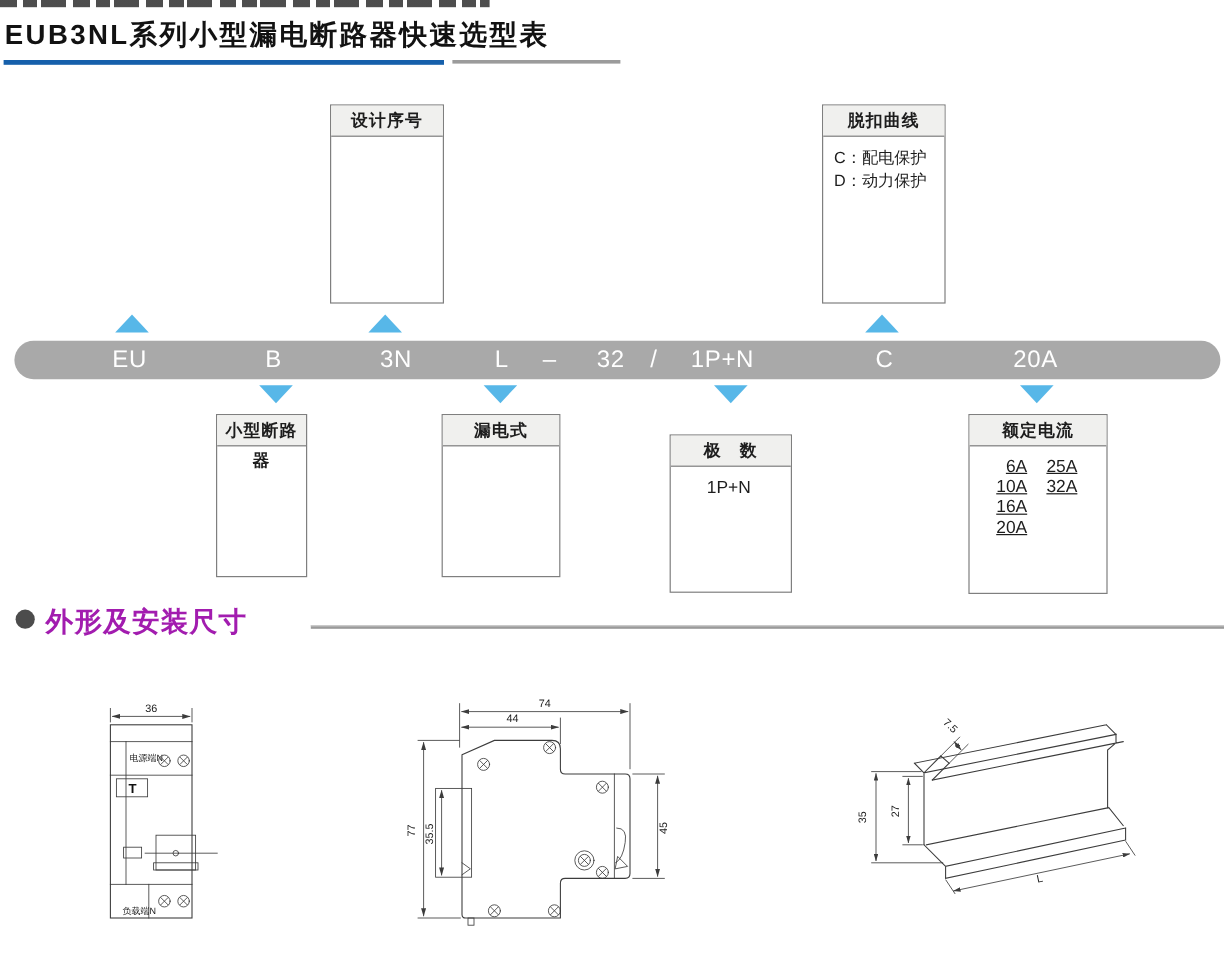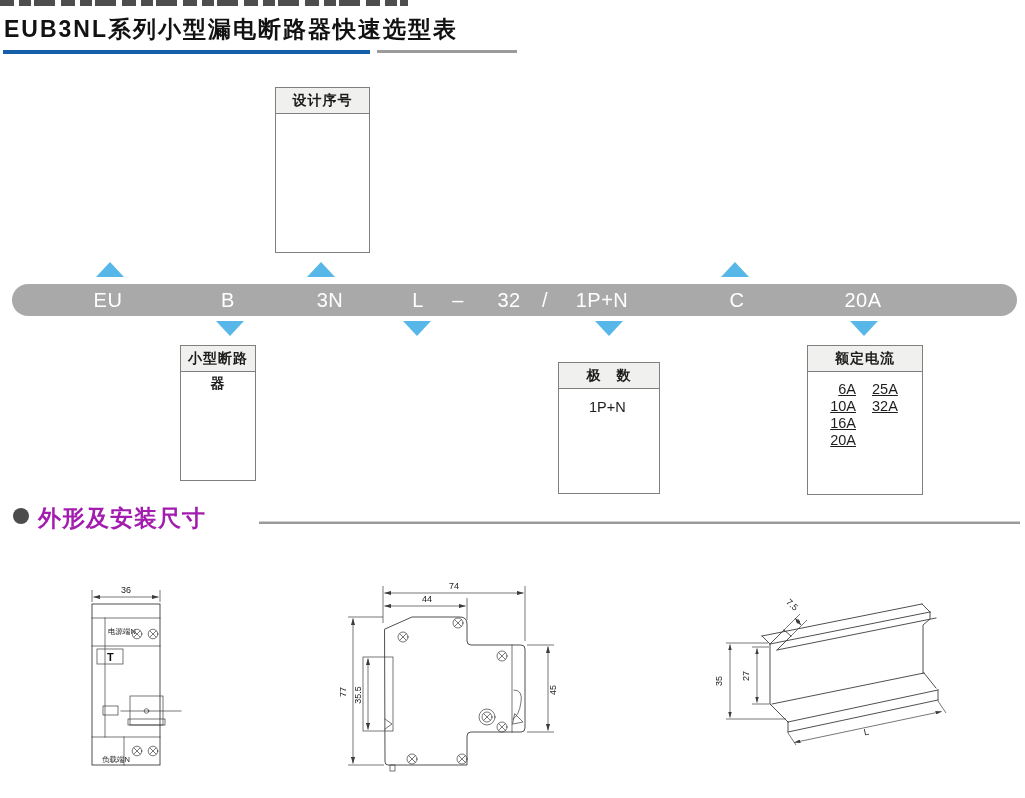--- a/index.html
+++ b/index.html
@@ -51,20 +51,27 @@
 
   <div class="crop-strip"></div>
 
   <h1 class="title">EUB3NL系列小型漏电断路器快速选型表</h1>
   <div class="rule rule-blue"></div>
   <div class="rule rule-gray"></div>
 
   <div class="callout" style="left:275px;top:87px;width:95px;height:166px">
     <div class="callout-h">设计序号</div>
     <div class="callout-b"></div>
+  </div>
+  <div class="callout" style="left:685px;top:87px;width:103px;height:166px">
+    <div class="callout-h">脱扣曲线</div>
+    <div class="callout-b">
+      <div>C：配电保护</div>
+      <div>D：动力保护</div>
+    </div>
   </div>
 
   <div class="tri tri-up" style="left:96px;top:262px"></div>
   <div class="tri tri-up" style="left:307px;top:262px"></div>
   <div class="tri tri-up" style="left:721px;top:262px"></div>
 
   <div class="model-bar">
     <span style="left:96px">EU</span>
     <span style="left:216px">B</span>
     <span style="left:318px">3N</span>
@@ -77,20 +84,24 @@
     <span style="left:851px">20A</span>
   </div>
 
   <div class="tri tri-down" style="left:216px;top:321px"></div>
   <div class="tri tri-down" style="left:403px;top:321px"></div>
   <div class="tri tri-down" style="left:595px;top:321px"></div>
   <div class="tri tri-down" style="left:850px;top:321px"></div>
 
   <div class="callout" style="left:180px;top:345px;width:76px;height:136px">
     <div class="callout-h">小型断路器</div>
+    <div class="callout-b"></div>
+  </div>
+  <div class="callout" style="left:368px;top:345px;width:99px;height:136px">
+    <div class="callout-h">漏电式</div>
     <div class="callout-b"></div>
   </div>
   <div class="callout" style="left:558px;top:362px;width:102px;height:132px">
     <div class="callout-h">极　数</div>
     <div class="callout-b pole-body">1P+N</div>
   </div>
   <div class="callout" style="left:807px;top:345px;width:116px;height:150px">
     <div class="callout-h">额定电流</div>
     <div class="callout-b amp-grid">
       <span>6A</span>

